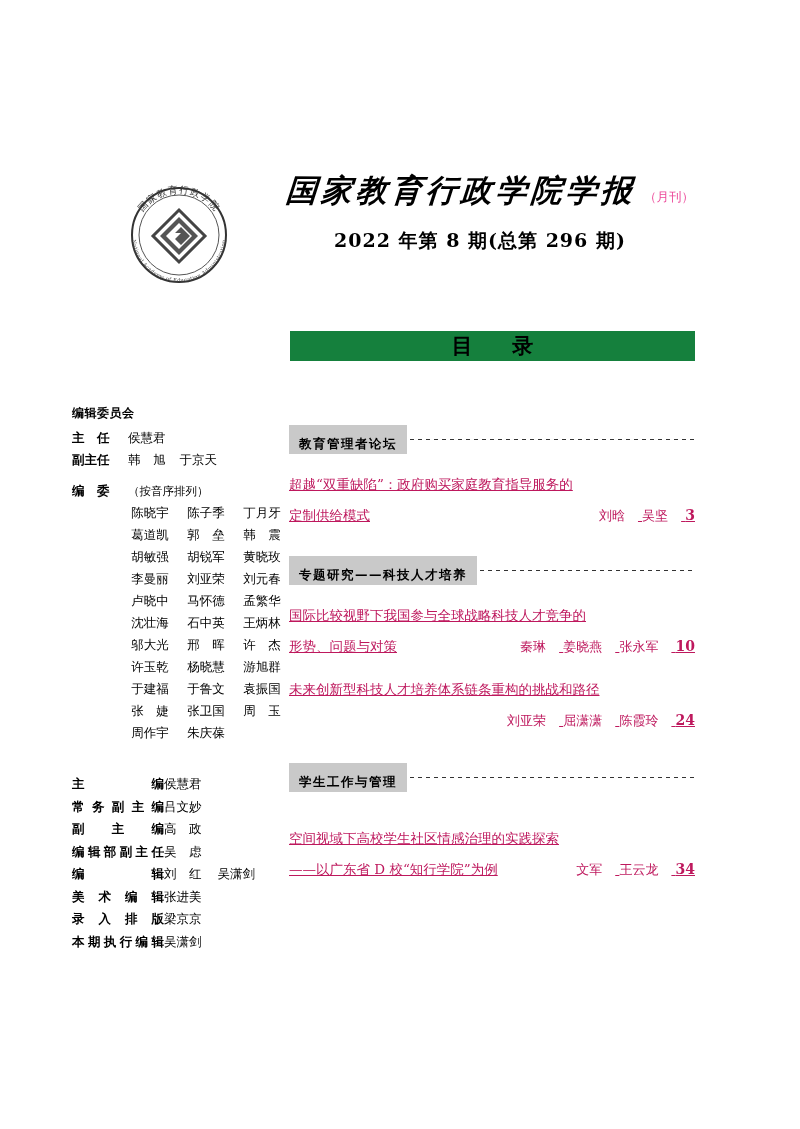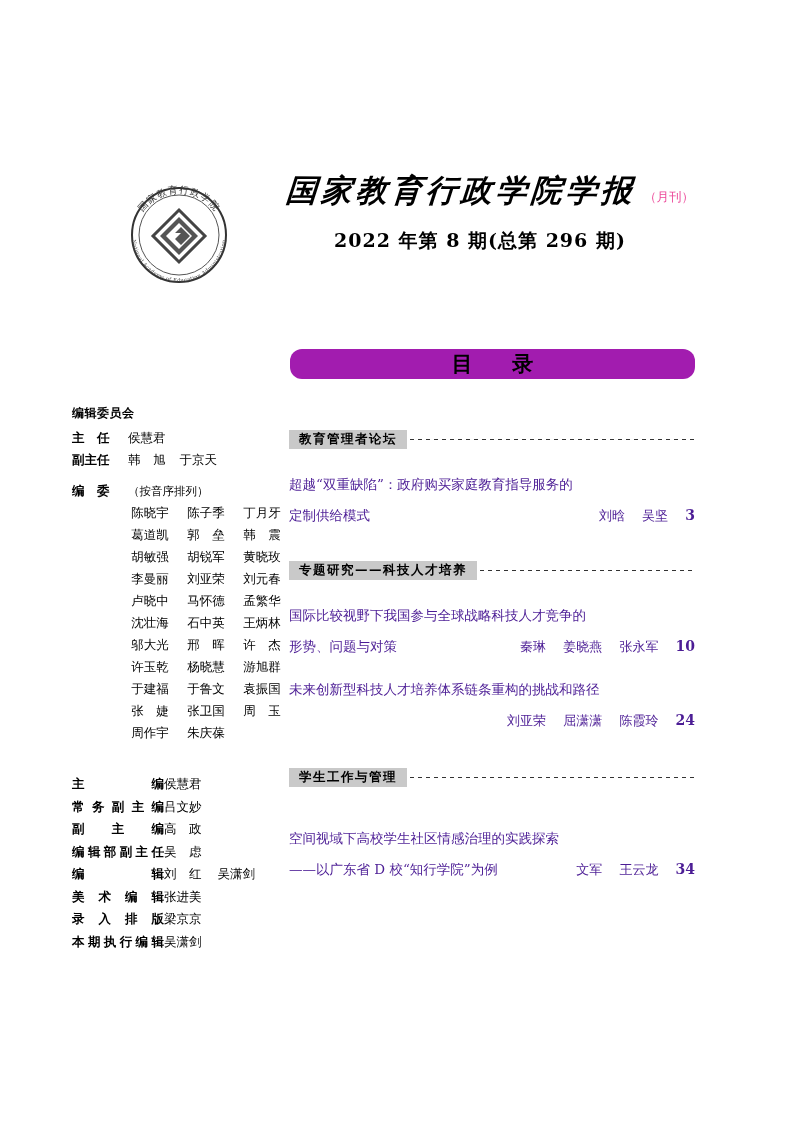--- a/index.html
+++ b/index.html
@@ -72,27 +72,26 @@
     font-size: 19px;
     font-weight: 700;
     color: #000;
     letter-spacing: 1px;
     white-space: nowrap;
   }
 
   
   .contents-banner {
     position: absolute;
-    left: 290px; top: 349px;
+    left: 290px; top: 331px;
     width: 405px; height: 30px;
-    background: #a21caf;
+    background: #15803d;
     display: flex;
     align-items: center;
     justify-content: center;
-    border-radius: 12px;
   }
   .contents-banner-text {
     font-family: "DejaVu Serif", "Liberation Serif", serif;
     font-size: 21px;
     font-weight: 700;
     letter-spacing: 16px;
     text-indent: 16px;
     color: #000;
   }
 
@@ -197,40 +196,41 @@
     align-items: center;
     height: 19px;
   }
   .section-chip {
     background: #c9c9c9;
     color: #000;
     font-family: "DejaVu Sans", "Liberation Sans", sans-serif;
     font-size: 12.5px;
     font-weight: 700;
     letter-spacing: 1.5px;
-    padding: 2px 10px 3px 10px;
+    padding: 12px 10px 3px 10px;
     white-space: nowrap;
     line-height: 14px;
   }
   .section-rule {
     flex: 1 1 auto;
     height: 1px;
     margin-left: 3px;
     background-image: repeating-linear-gradient(
       to right, #333 0px, #333 4px, transparent 4px, transparent 8px);
     background-position: 0 6px;
     background-repeat: repeat-x;
     background-size: 8px 1.4px;
     height: 14px;
   }
 
   .article {
     margin-top: 20px;
     font-family: "DejaVu Serif", "Liberation Serif", serif;
-    color: #4c1d95;
+    color: #be185d;
+    text-decoration: underline;
   }
   .article-line {
     font-size: 13.5px;
     line-height: 31px;
     white-space: nowrap;
     display: flex;
     align-items: baseline;
     justify-content: space-between;
   }
   .article-title-text { white-space: nowrap; }

